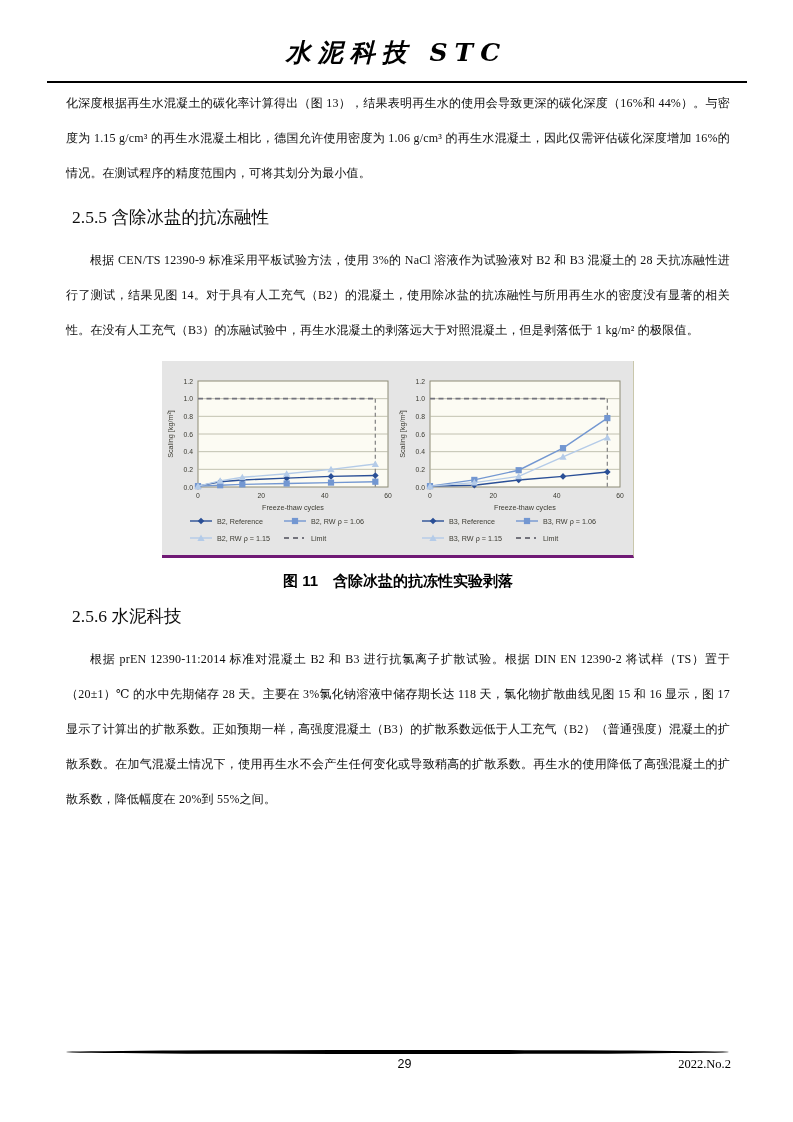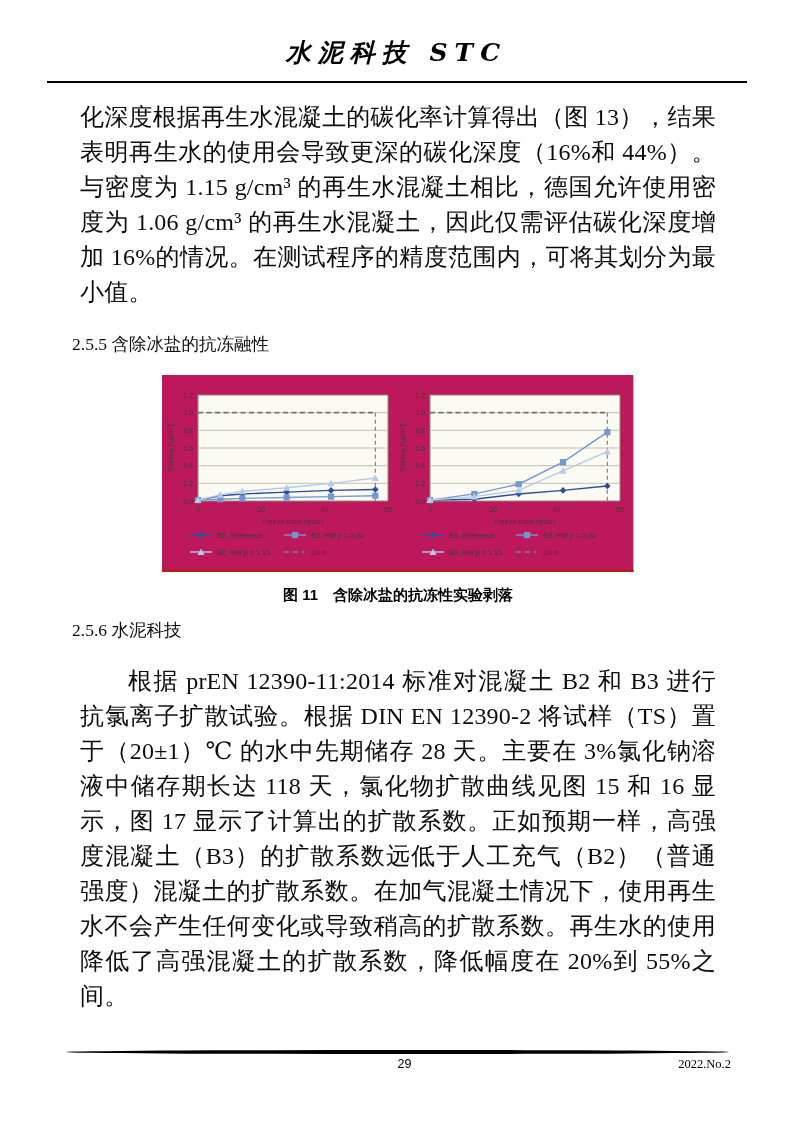--- a/index.html
+++ b/index.html
@@ -9,28 +9,28 @@
     font-family:"Liberation Serif","DejaVu Serif",serif;color:#111;
   }
   .journal-title{
     position:absolute;top:36px;left:0;width:100%;text-align:center;
     font-family:"DejaVu Serif",serif;font-style:italic;font-weight:600;
     font-size:25px;letter-spacing:7px;color:#000;
   }
   .header-rule{position:absolute;top:81px;left:47px;right:46px;height:2px;background:#000;}
   .content{position:absolute;top:84px;left:64px;width:668px;}
   .body-text{
-    margin:16px;font-size:24px;line-height:35px;text-align:justify;
+    margin:2px;font-size:12px;line-height:35px;text-align:justify;
     letter-spacing:0.2px;color:#0d0d0d;
   }
   .body-text.indent{text-indent:2em;}
   .heading{margin:8px;font-size:17.5px;line-height:36px;text-align:left;color:#0d0d0d;}
   figure.figure{
     margin:13px auto 0;width:472px;box-sizing:border-box;
-    background:#be185d;border-bottom:3px solid #b91c1c;border-right:1px solid #c9c7ac;
+    background:#e5e5e5;border-bottom:3px solid #701a75;border-right:1px solid #c9c7ac;
     padding:10px 4px 2px 4px;display:flex;gap:4px;
   }
   svg.chart{display:block;}
   svg.chart text{font-family:"Liberation Sans","DejaVu Sans",sans-serif;fill:#3b3a31;}
   svg.chart text.tick{font-size:6.8px;}
   svg.chart text.axlabel{font-size:7.2px;}
   svg.chart text.legend{font-size:7.2px;}
   .caption{
     margin:10px 0 0;text-align:center;font-family:"Liberation Sans","DejaVu Sans",sans-serif;
     font-weight:bold;font-size:15px;line-height:26px;color:#000;
@@ -53,20 +53,21 @@
 <body>
 
 <div class="page">
 
   <div class="journal-title">水泥科技 STC</div>
   <div class="header-rule"></div>
 
   <div class="content">
     <p class="body-text">化深度根据再生水混凝土的碳化率计算得出（图 13），结果表明再生水的使用会导致更深的碳化深度（16%和 44%）。与密度为 1.15 g/cm³ 的再生水混凝土相比，德国允许使用密度为 1.06 g/cm³ 的再生水混凝土，因此仅需评估碳化深度增加 16%的情况。在测试程序的精度范围内，可将其划分为最小值。</p>
     <p class="heading">2.5.5 含除冰盐的抗冻融性</p>
+    <p class="body-text indent">根据 CEN/TS 12390-9 标准采用平板试验方法，使用 3%的 NaCl 溶液作为试验液对 B2 和 B3 混凝土的 28 天抗冻融性进行了测试，结果见图 14。对于具有人工充气（B2）的混凝土，使用除冰盐的抗冻融性与所用再生水的密度没有显著的相关性。在没有人工充气（B3）的冻融试验中，再生水混凝土的剥落远大于对照混凝土，但是剥落低于 1 kg/m² 的极限值。</p>
 
     <figure class="figure">
       <svg class="chart" width="228" height="182">
           <rect x="32" y="10" width="190" height="106" fill="#fcfbf3" stroke="#8d8b76" stroke-width="1"></rect>
           <line x1="32" y1="98.33333333333333" x2="222" y2="98.33333333333333" stroke="#b3b2a0" stroke-width="0.8"></line>
           <line x1="32" y1="80.66666666666666" x2="222" y2="80.66666666666666" stroke="#b3b2a0" stroke-width="0.8"></line>
           <line x1="32" y1="63" x2="222" y2="63" stroke="#b3b2a0" stroke-width="0.8"></line>
           <line x1="32" y1="45.33333333333333" x2="222" y2="45.33333333333333" stroke="#b3b2a0" stroke-width="0.8"></line>
           <line x1="32" y1="27.666666666666657" x2="222" y2="27.666666666666657" stroke="#b3b2a0" stroke-width="0.8"></line>
           <text x="27" y="118.5" text-anchor="end" class="tick">0.0</text>

